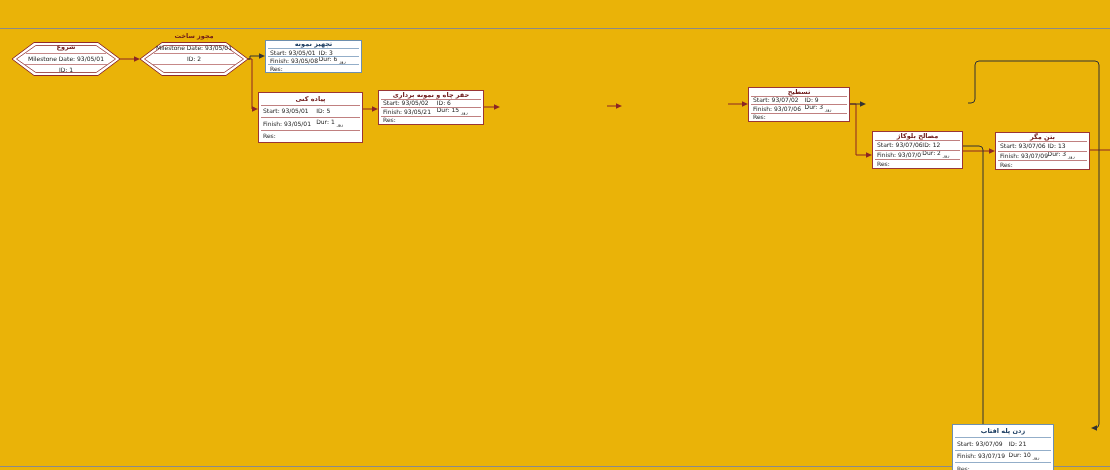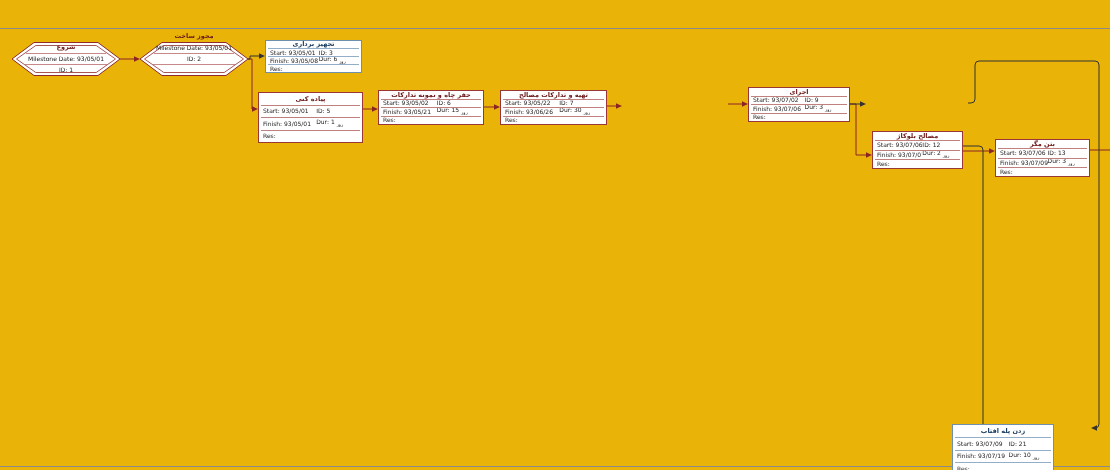--- a/index.html
+++ b/index.html
@@ -93,21 +93,21 @@
     <div class="mrow">Milestone Date: 93/05/01</div>
     <div class="mrow">ID: 1</div>
   </div>
   <div class="mile" style="left:140px;top:31px;width:108px;height:34px">
     <div class="mrow title">مجوز ساخت</div>
     <div class="mrow">Milestone Date: 93/05/01</div>
     <div class="mrow">ID: 2</div>
   </div>
 
   <div class="task normal" style="left:265px;top:40px;width:97px;height:33px">
-    <div class="trow title">تجهیز برداری</div>
+    <div class="trow title">تجهیز نمونه</div>
     <div class="trow meta">
         <span class="l">Start: 93/05/01</span>
         <span class="r">ID: 3</span>
       </div>
     <div class="trow meta">
         <span class="l">Finish: 93/05/08</span>
         <span class="r"><span>Dur: 6</span> <span class="unit">روز</span></span>
       </div>
     <div class="trow">Res:</div>
   </div>
@@ -119,48 +119,36 @@
         <span class="r">ID: 5</span>
       </div>
     <div class="trow meta">
         <span class="l">Finish: 93/05/01</span>
         <span class="r"><span>Dur: 1</span> <span class="unit">روز</span></span>
       </div>
     <div class="trow">Res:</div>
   </div>
 
   <div class="task critical" style="left:378px;top:90px;width:106px;height:35px">
-    <div class="trow title">حفر چاه و نمونه تدارکات</div>
+    <div class="trow title">حفر چاه و نمونه برداری</div>
     <div class="trow meta">
         <span class="l">Start: 93/05/02</span>
         <span class="r">ID: 6</span>
       </div>
     <div class="trow meta">
         <span class="l">Finish: 93/05/21</span>
         <span class="r"><span>Dur: 15</span> <span class="unit">روز</span></span>
       </div>
     <div class="trow">Res:</div>
   </div>
 
-  <div class="task critical" style="left:500px;top:90px;width:107px;height:35px">
-    <div class="trow title">تهیه و تدارکات مصالح</div>
-    <div class="trow meta">
-        <span class="l">Start: 93/05/22</span>
-        <span class="r">ID: 7</span>
-      </div>
-    <div class="trow meta">
-        <span class="l">Finish: 93/06/26</span>
-        <span class="r"><span>Dur: 30</span> <span class="unit">روز</span></span>
-      </div>
-    <div class="trow">Res:</div>
-  </div>
 
 
   <div class="task critical" style="left:748px;top:87px;width:102px;height:35px">
-    <div class="trow title">اجرای</div>
+    <div class="trow title">تسطیح</div>
     <div class="trow meta">
         <span class="l">Start: 93/07/02</span>
         <span class="r">ID: 9</span>
       </div>
     <div class="trow meta">
         <span class="l">Finish: 93/07/06</span>
         <span class="r"><span>Dur: 3</span> <span class="unit">روز</span></span>
       </div>
     <div class="trow">Res:</div>
   </div>
@@ -172,21 +160,21 @@
         <span class="l">Start: 93/07/06</span>
         <span class="r">ID: 12</span>
       </div>
     <div class="trow meta">
         <span class="l">Finish: 93/07/07</span>
         <span class="r"><span>Dur: 2</span> <span class="unit">روز</span></span>
       </div>
     <div class="trow">Res:</div>
   </div>
 
-  <div class="task critical" style="left:995px;top:139px;width:95px;height:38px">
+  <div class="task critical" style="left:995px;top:132px;width:95px;height:38px">
     <div class="trow title">بتن مگر</div>
     <div class="trow meta">
         <span class="l">Start: 93/07/06</span>
         <span class="r">ID: 13</span>
       </div>
     <div class="trow meta">
         <span class="l">Finish: 93/07/09</span>
         <span class="r"><span>Dur: 3</span> <span class="unit">روز</span></span>
       </div>
     <div class="trow">Res:</div>

